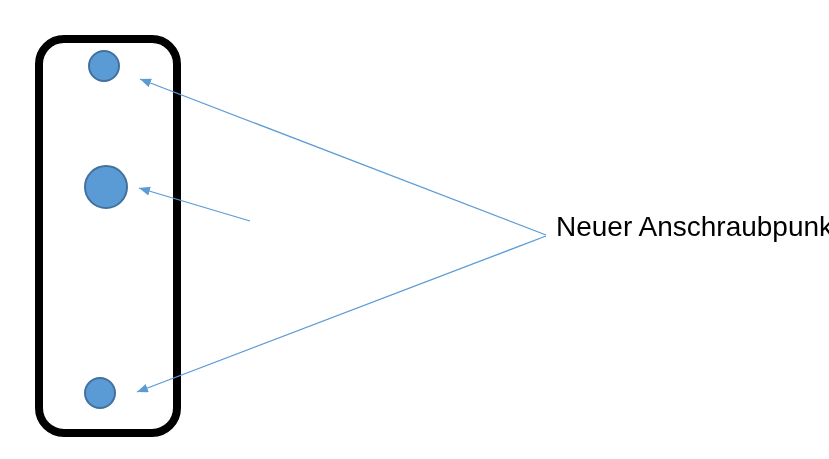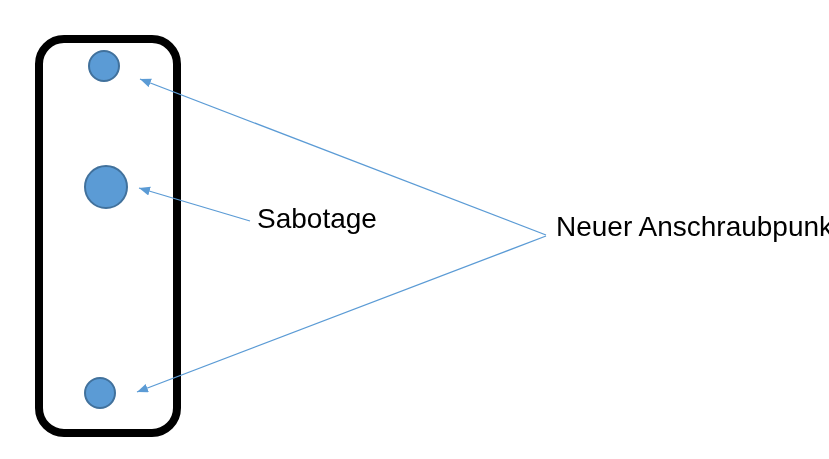--- a/index.html
+++ b/index.html
@@ -72,17 +72,16 @@
 
     <circle class="hole" cx="104" cy="66" r="15"></circle>
     <circle class="hole" cx="106" cy="187" r="21"></circle>
     <circle class="hole" cx="100" cy="393" r="15"></circle>
 
     <line class="arrow-line" x1="250" y1="221" x2="139" y2="188" marker-end="url(#arrowhead)"></line>
     <line class="arrow-line" x1="546" y1="235" x2="140" y2="79" marker-end="url(#arrowhead)"></line>
     <line class="arrow-line" x1="546" y1="236" x2="137" y2="392" marker-end="url(#arrowhead)"></line>
   </svg>
 
-  <div class="label label-sabotage">Sabotage</div>
 
   <div class="label label-anschraubpunkt">Neuer Anschraubpunkt</div>
 
 </div>
 
 </body></html>

